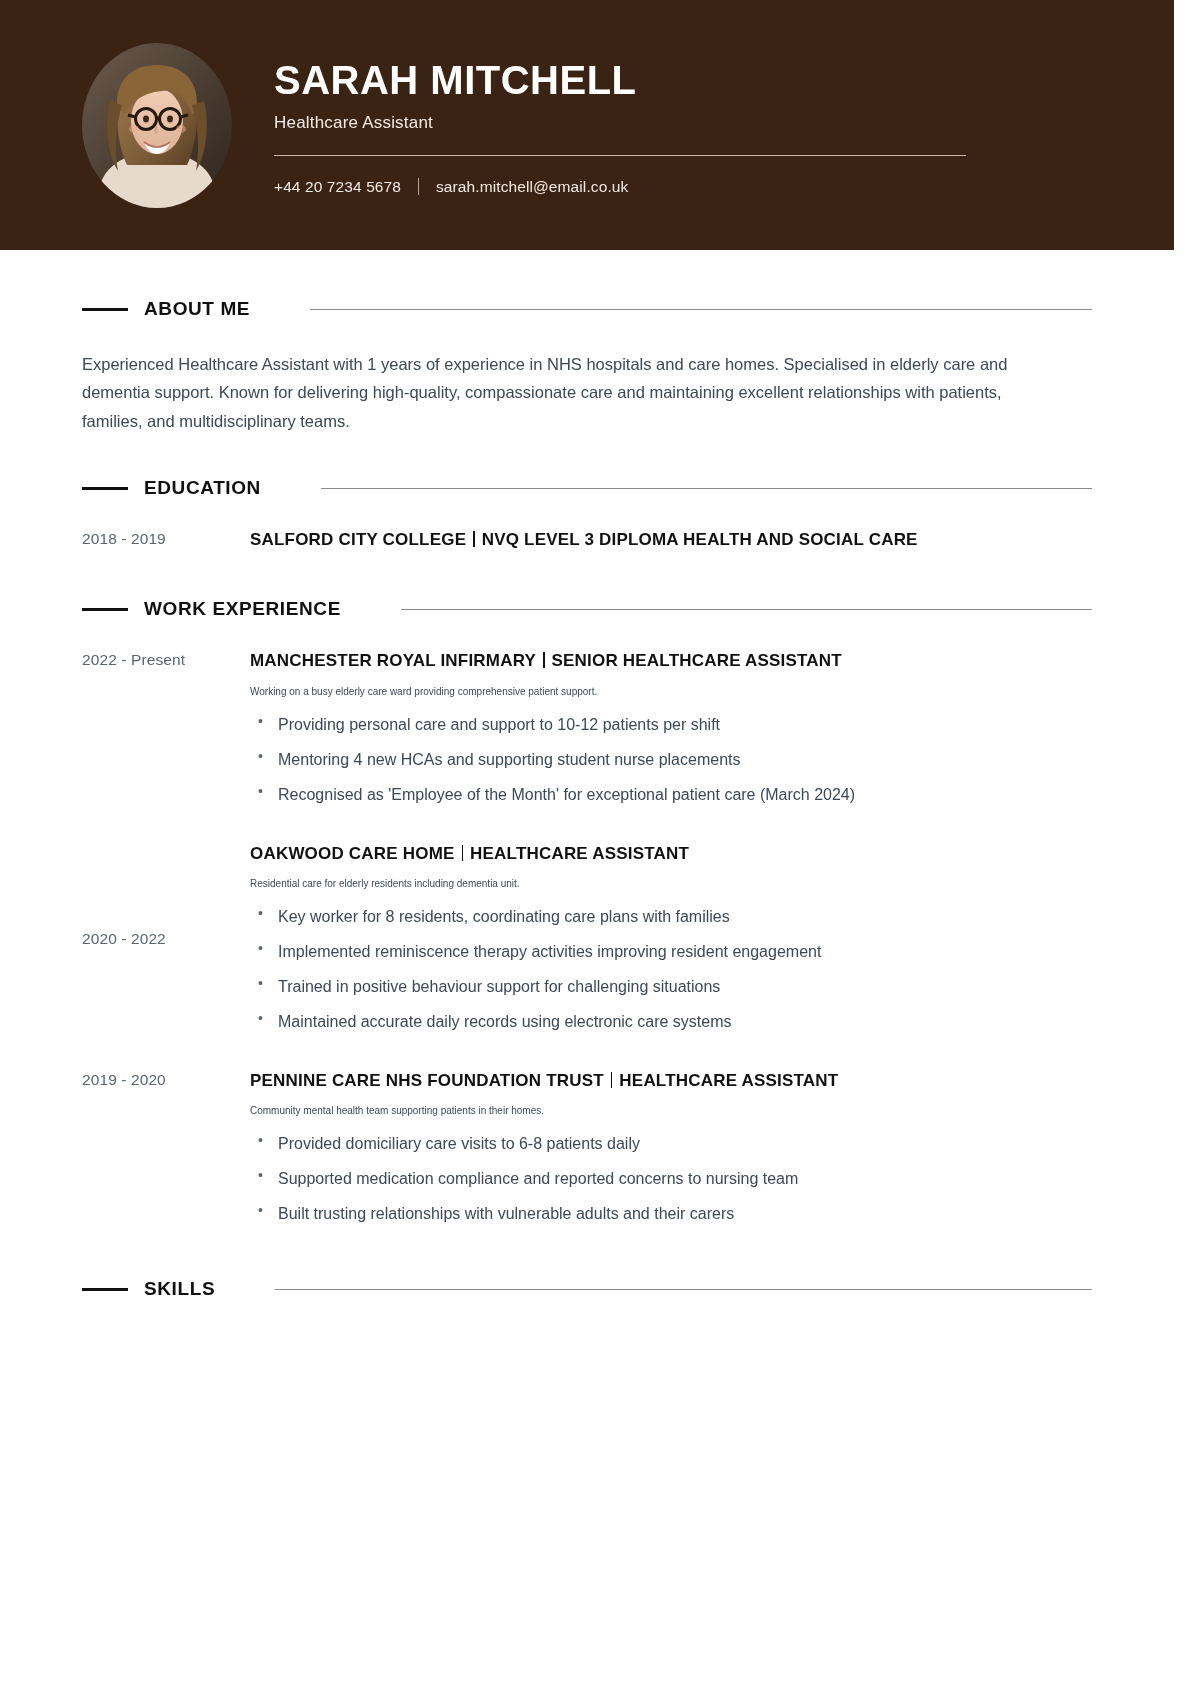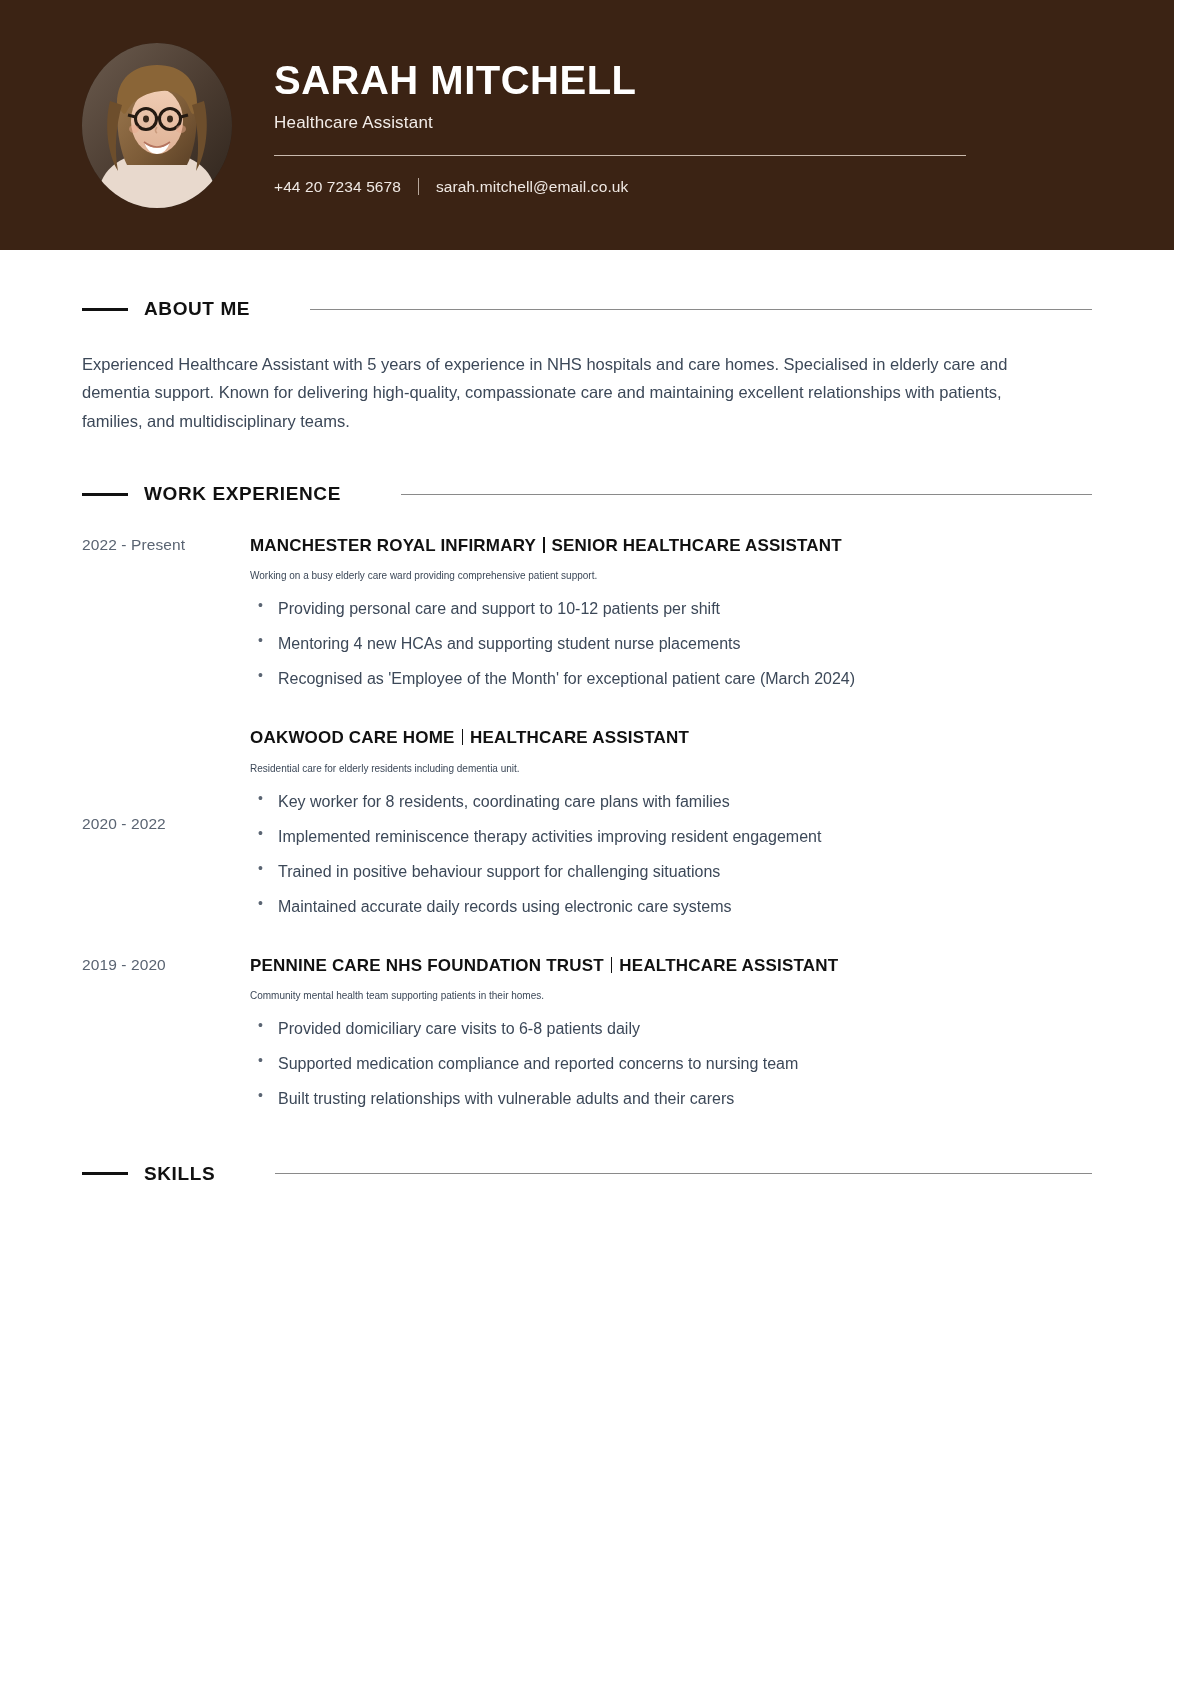--- a/index.html
+++ b/index.html
@@ -250,23 +250,39 @@
   </div>
 
   <div class="body">
 
     <div class="section" style="margin-top:48px;">
       <div class="section-head">
         <span class="head-dash"></span>
         <span class="head-title">ABOUT ME</span>
         <span class="head-rule"></span>
       </div>
-      <p class="about-text">Experienced Healthcare Assistant with 5 years of experience in NHS hospitals and care homes. Specialised in elderly care and dementia support. Known for delivering high-quality, compassionate care and maintaining excellent relationships with patients, families, and multidisciplinary teams.</p>
-    </div>
-
+      <p class="about-text">Experienced Healthcare Assistant with 1 years of experience in NHS hospitals and care homes. Specialised in elderly care and dementia support. Known for delivering high-quality, compassionate care and maintaining excellent relationships with patients, families, and multidisciplinary teams.</p>
+    </div>
+
+    <div class="section" style="margin-top:42px;">
+      <div class="section-head">
+        <span class="head-dash"></span>
+        <span class="head-title">EDUCATION</span>
+        <span class="head-rule"></span>
+      </div>
+
+      <div class="entry" style="margin-top:30px;">
+        <div class="entry-date">2018 - 2019</div>
+        <div class="entry-body">
+          <div class="entry-title">
+            <span>SALFORD CITY COLLEGE</span><span class="bar"></span><span>NVQ LEVEL 3 DIPLOMA HEALTH AND SOCIAL CARE</span>
+          </div>
+        </div>
+      </div>
+    </div>
 
     <div class="section" style="margin-top:48px;">
       <div class="section-head">
         <span class="head-dash"></span>
         <span class="head-title">WORK EXPERIENCE</span>
         <span class="head-rule"></span>
       </div>
 
       <div class="entry" style="margin-top:30px;">
         <div class="entry-date">2022 - Present</div>

